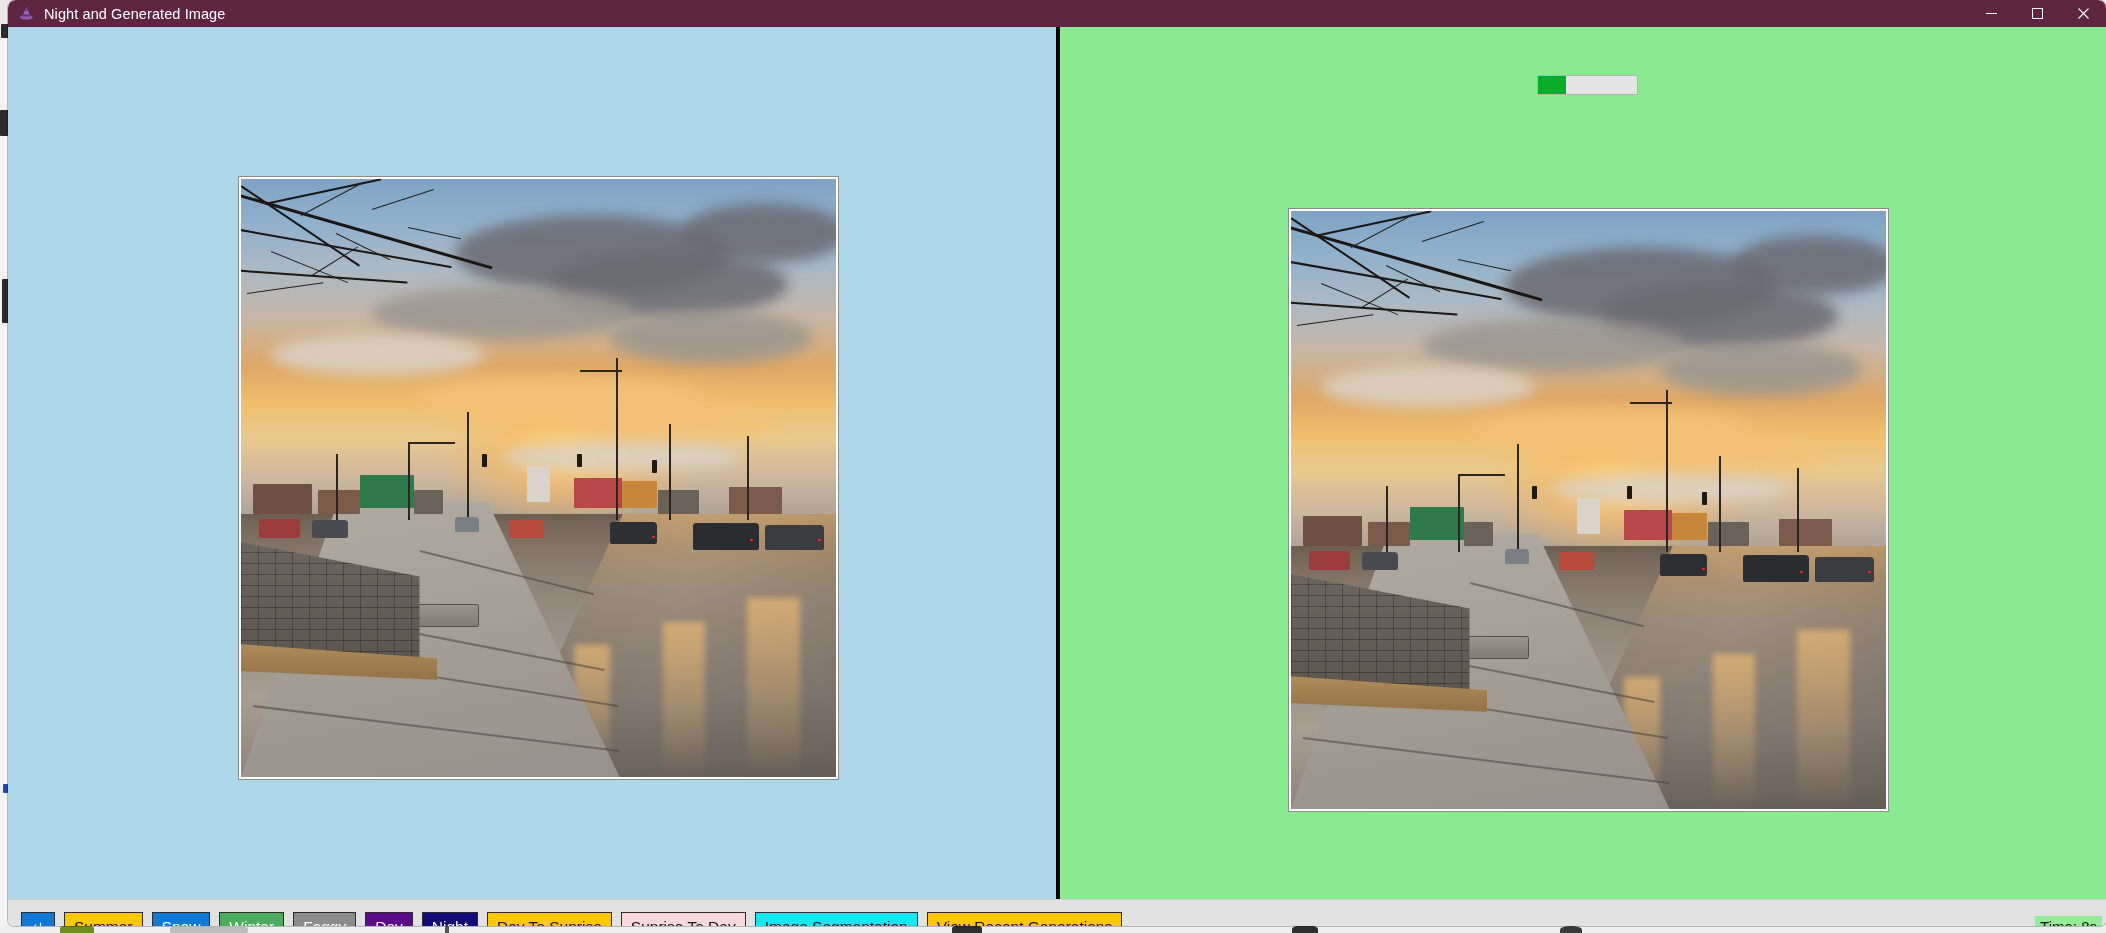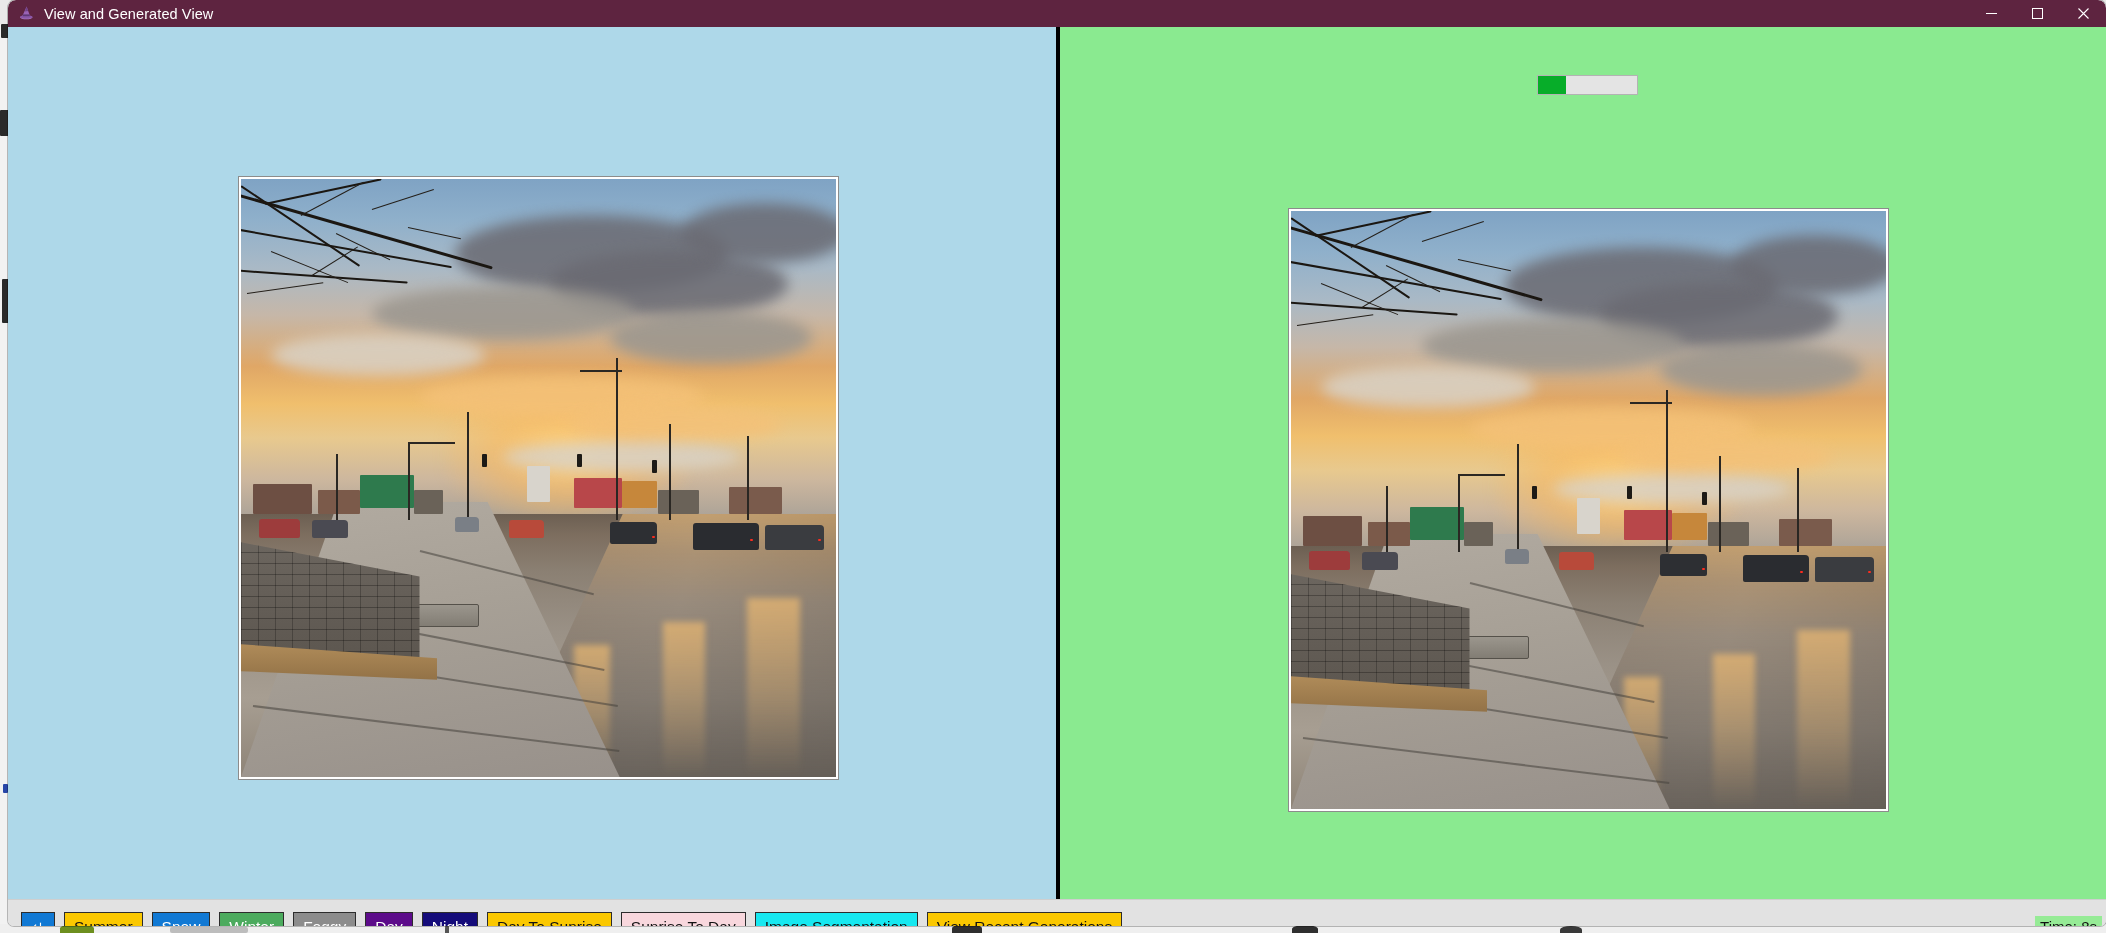--- a/index.html
+++ b/index.html
@@ -310,21 +310,21 @@
   <div id="title-bar" style="background: rgb(94, 36, 64);">
     <div id="title-icon">
       <svg width="17" height="17" viewBox="0 0 17 17">
         <path d="M8.6 1.4 L12.1 11.2 L4.3 11.2 Z" fill="#9a63b5"></path>
         <path d="M8.6 1.4 L10.2 5.9 L6.9 6.6 Z" fill="#6f4287"></path>
         <ellipse cx="8.3" cy="12.3" rx="6.2" ry="2.0" fill="#b07fc9"></ellipse>
         <ellipse cx="8.3" cy="12.0" rx="6.2" ry="1.7" fill="#8a57a8"></ellipse>
         <rect x="4.8" y="9.4" width="7.0" height="1.8" fill="#5d3876"></rect>
       </svg>
     </div>
-    <span id="title-text">View and Generated View</span>
+    <span id="title-text">Night and Generated Image</span>
 
     <div id="window-controls">
       <div class="win-ctrl" id="minimize-button">
         <svg width="11" height="11" viewBox="0 0 11 11">
             <rect x="0" y="5" width="11" height="1" fill="#fff"></rect>
           </svg>
       </div>
       <div class="win-ctrl" id="maximize-button">
         <svg width="11" height="11" viewBox="0 0 11 11">
             <rect x="0.5" y="0.5" width="10" height="10" fill="none" stroke="#fff" stroke-width="1"></rect>

